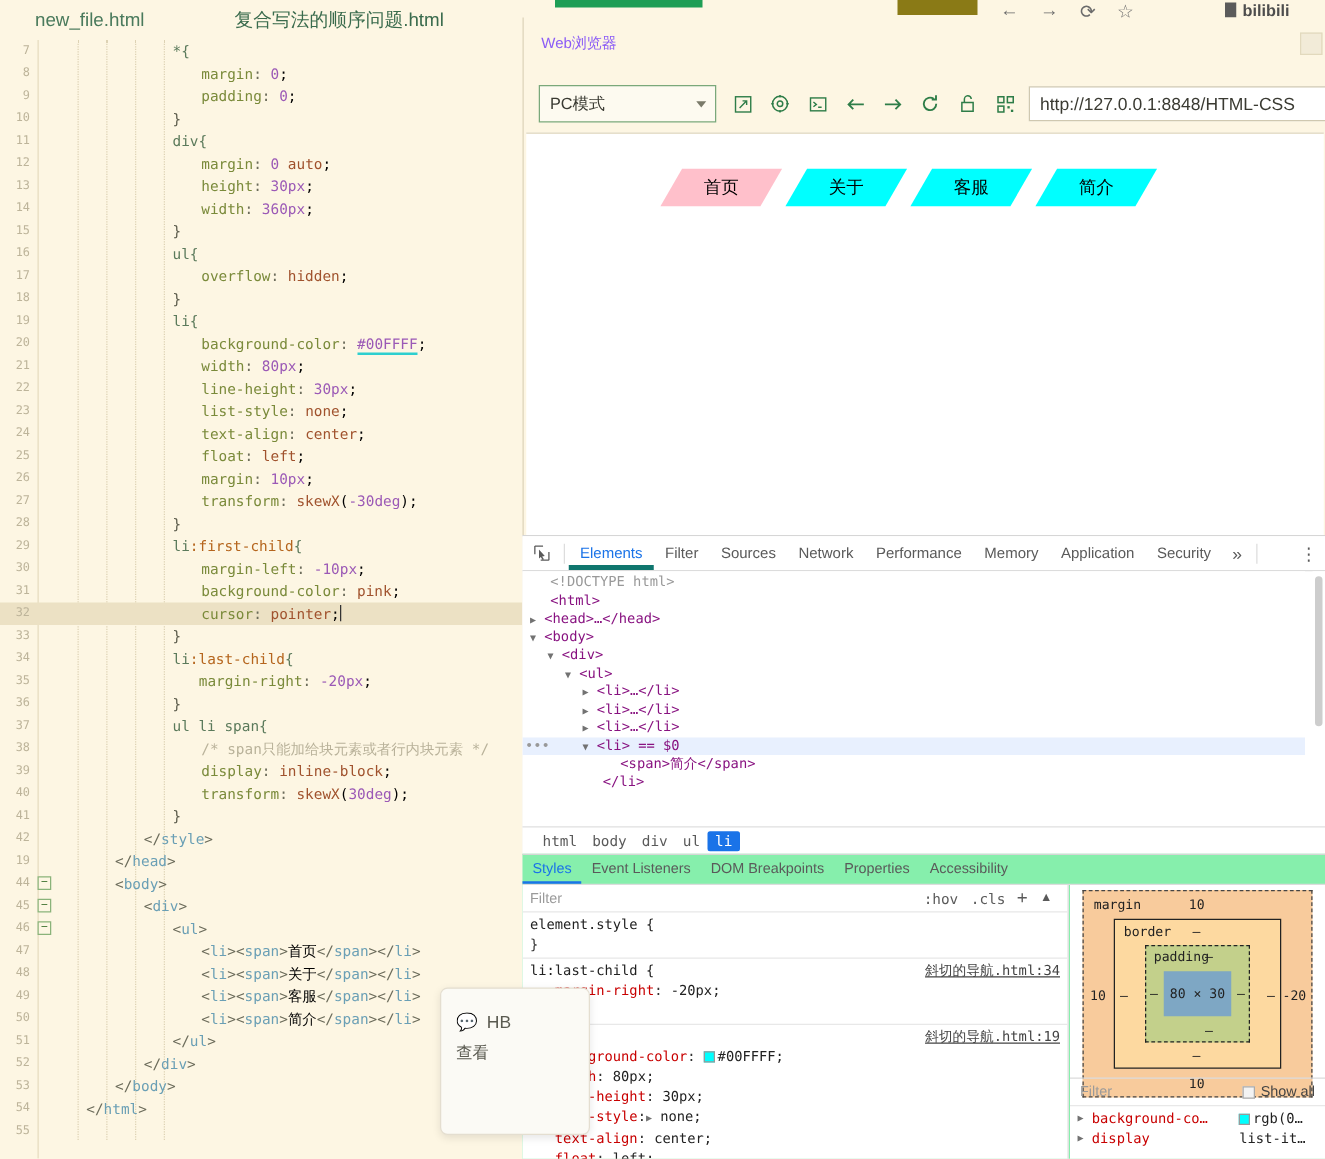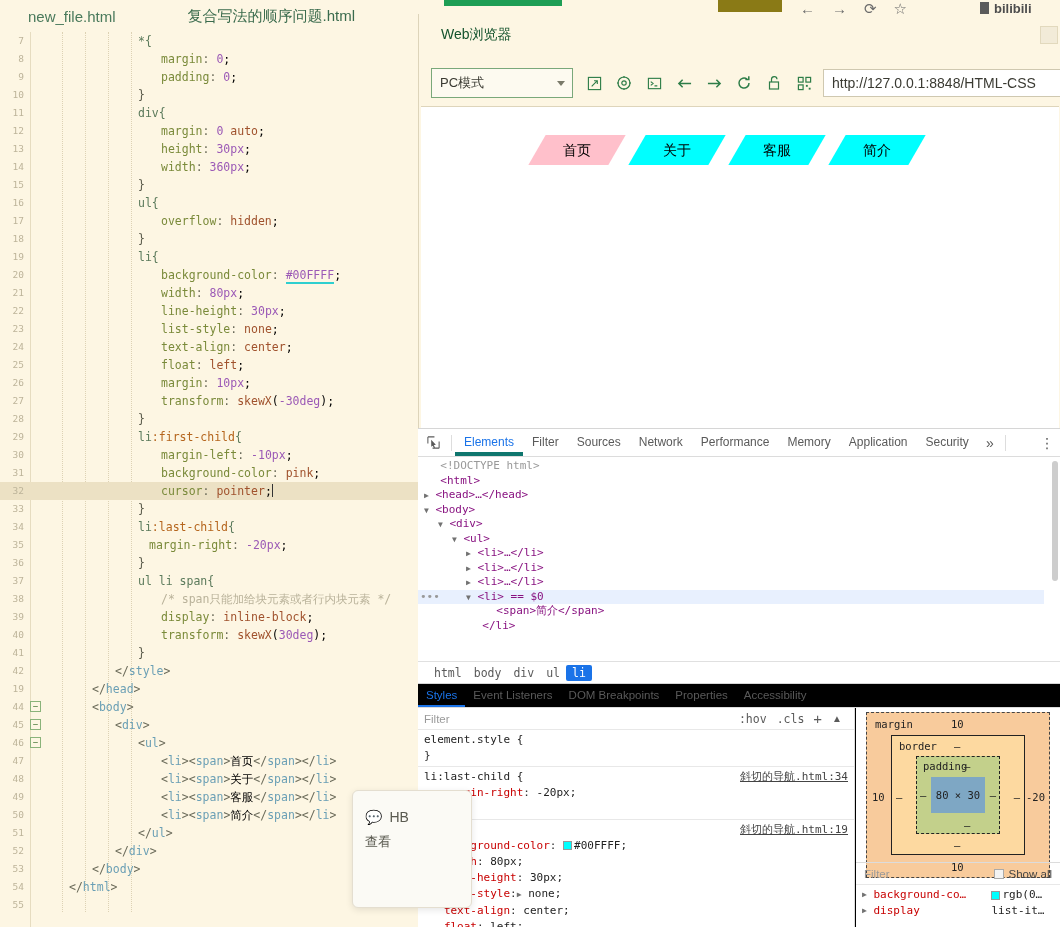--- a/index.html
+++ b/index.html
@@ -125,21 +125,21 @@
 
   
   .webpanel {
     position: absolute; left: 418px; top: 14px;
     width: 642px; height: 913px;
     background: #fdf6e3;
     border-left: 1px solid #ddd4ba;
   }
   .wp-title {
     position: absolute; left: 14px; top: 12px;
-    font-size: 14px; color: #14532d; margin-left: 8px;
+    font-size: 12px; color: #8b5cf6;
   }
   .wp-corner {
     position: absolute; right: 2px; top: 12px; width: 18px; height: 18px;
     background: #f2ebd8; border: 1px solid #e2d9bd;
   }
   .wp-toolbar {
     position: absolute; left: 0; top: 50px; width: 642px; height: 40px;
   }
   .mode-select {
     position: absolute; left: 12px; top: 4px; width: 142px; height: 30px;
@@ -246,21 +246,21 @@
     background: #fff; border-top: 1px solid #e0e0e0;
     display: flex; align-items: center; gap: 0px; padding-left: 10px;
     font-size: 11.5px; color: #5a5a5a;
     font-family: "DejaVu Sans Mono", monospace;
   }
   .bc-item { padding: 1px 6px; }
   .bc-item.active { background: #1a73e8; color: #fff; border-radius: 2px; }
 
   .styles-pane {
     position: absolute; left: 0; top: 254px; width: 642px; height: 245px;
-    background: #000000; border-top: 1px solid #d6d6d6;
+    background: #86efac; border-top: 1px solid #d6d6d6;
   }
   .sp-tabbar {
     position: absolute; left: 0; top: 0; width: 642px; height: 24px;
     border-bottom: 1px solid #dcdcdc; display: flex; align-items: center;
   }
   .sp-tab {
     height: 23px; line-height: 23px; padding: 0 8px;
     font-size: 11.5px; color: #5a5a5a; white-space: nowrap;
   }
   .sp-tab.active { color: #1a73e8; border-bottom: 2px solid #1a73e8; }
@@ -412,21 +412,21 @@
           <div class="cl"><span class="ln">25</span><span class="txt" style="left:161px"><span class="s-prop">float</span><span class="s-punct">: </span><span class="s-val">left</span>;</span></div>
           <div class="cl"><span class="ln">26</span><span class="txt" style="left:161px"><span class="s-prop">margin</span><span class="s-punct">: </span><span class="s-num">10px</span>;</span></div>
           <div class="cl"><span class="ln">27</span><span class="txt" style="left:161px"><span class="s-prop">transform</span><span class="s-punct">: </span><span class="s-val">skewX</span>(<span class="s-num">-30deg</span>);</span></div>
           <div class="cl"><span class="ln">28</span><span class="txt" style="left:138px"><span class="s-plain">}</span></span></div>
           <div class="cl"><span class="ln">29</span><span class="txt" style="left:138px"><span class="s-sel">li<span class="s-selp">:first-child</span>{</span></span></div>
           <div class="cl"><span class="ln">30</span><span class="txt" style="left:161px"><span class="s-prop">margin-left</span><span class="s-punct">: </span><span class="s-num">-10px</span>;</span></div>
           <div class="cl"><span class="ln">31</span><span class="txt" style="left:161px"><span class="s-prop">background-color</span><span class="s-punct">: </span><span class="s-val">pink</span>;</span></div>
           <div class="cl hl"><span class="ln">32</span><span class="txt" style="left:161px"><span class="s-prop">cursor</span><span class="s-punct">: </span><span class="s-val">pointer</span>;<span class="caret"></span></span></div>
           <div class="cl"><span class="ln">33</span><span class="txt" style="left:138px"><span class="s-plain">}</span></span></div>
           <div class="cl"><span class="ln">34</span><span class="txt" style="left:138px"><span class="s-sel">li<span class="s-selp">:last-child</span>{</span></span></div>
-          <div class="cl"><span class="ln">35</span><span class="txt" style="left:149px"><span class="s-prop">margin-right</span><span class="s-punct">: </span><span class="s-num">-20px</span>;</span></div>
+          <div class="cl"><span class="ln">35</span><span class="txt" style="left:159px"><span class="s-prop">margin-right</span><span class="s-punct">: </span><span class="s-num">-20px</span>;</span></div>
           <div class="cl"><span class="ln">36</span><span class="txt" style="left:138px"><span class="s-plain">}</span></span></div>
           <div class="cl"><span class="ln">37</span><span class="txt" style="left:138px"><span class="s-sel">ul li span{</span></span></div>
           <div class="cl"><span class="ln">38</span><span class="txt" style="left:161px"><span class="s-comment">/* span只能加给块元素或者行内块元素 */</span></span></div>
           <div class="cl"><span class="ln">39</span><span class="txt" style="left:161px"><span class="s-prop">display</span><span class="s-punct">: </span><span class="s-val">inline-block</span>;</span></div>
           <div class="cl"><span class="ln">40</span><span class="txt" style="left:161px"><span class="s-prop">transform</span><span class="s-punct">: </span><span class="s-val">skewX</span>(<span class="s-num">30deg</span>);</span></div>
           <div class="cl"><span class="ln">41</span><span class="txt" style="left:138px"><span class="s-plain">}</span></span></div>
           <div class="cl"><span class="ln">42</span><span class="txt" style="left:115px"><span class="s-punct">&lt;/</span><span class="s-tag">style</span><span class="s-punct">&gt;</span></span></div>
           <div class="cl"><span class="ln">19</span><span class="txt" style="left:92px"><span class="s-punct">&lt;/</span><span class="s-tag">head</span><span class="s-punct">&gt;</span></span></div>
           <div class="cl"><span class="ln">44</span><span class="fold">−</span><span class="txt" style="left:92px"><span class="s-punct">&lt;</span><span class="s-tag">body</span><span class="s-punct">&gt;</span></span></div>
           <div class="cl"><span class="ln">45</span><span class="fold">−</span><span class="txt" style="left:115px"><span class="s-punct">&lt;</span><span class="s-tag">div</span><span class="s-punct">&gt;</span></span></div>

